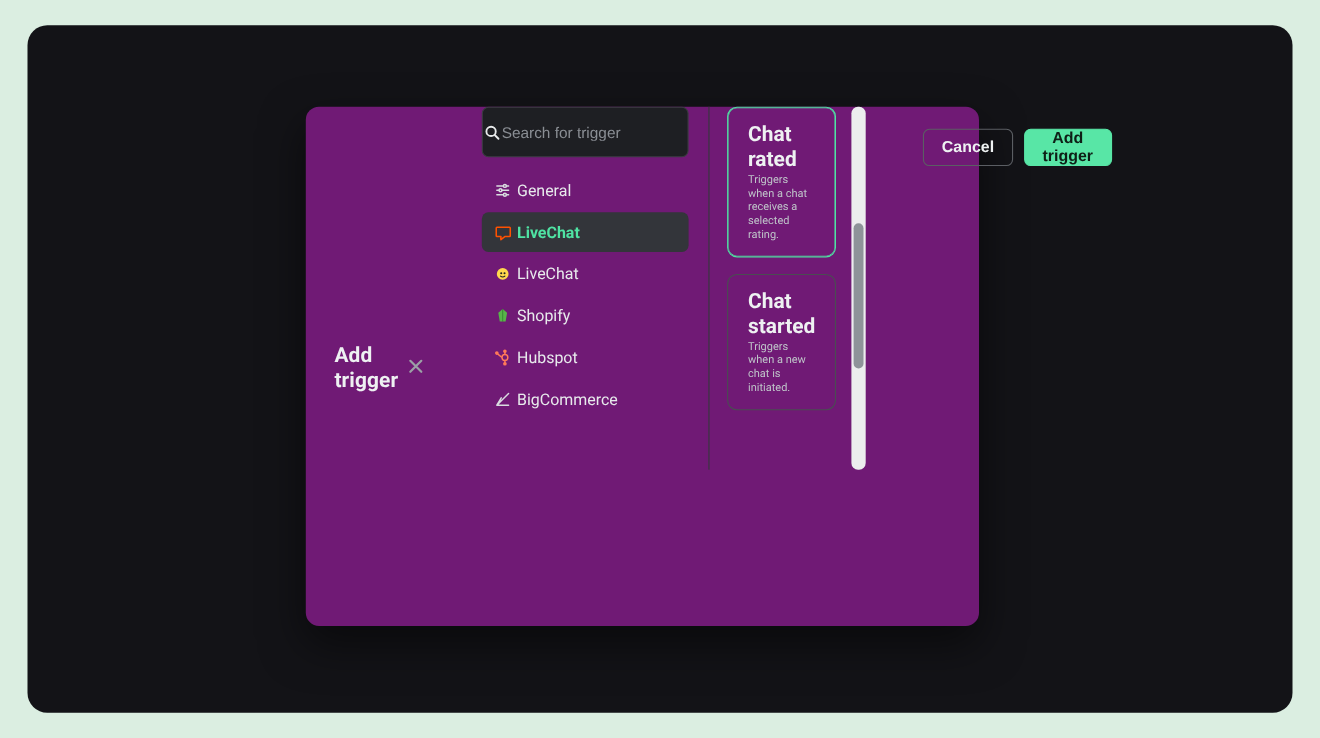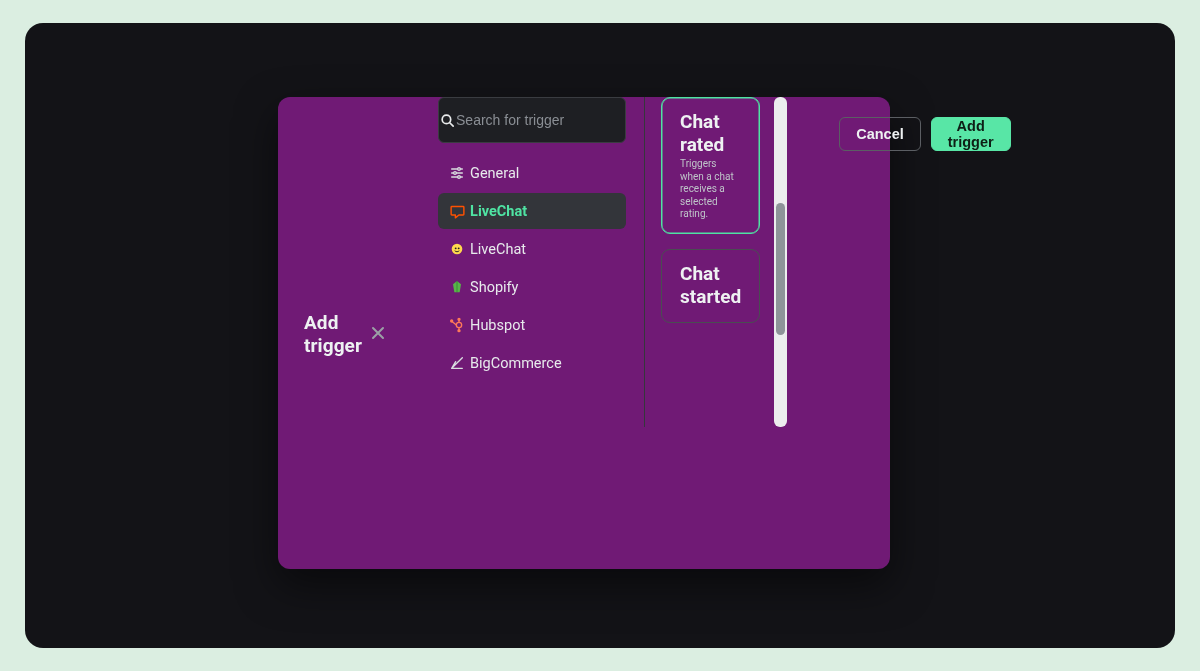--- a/index.html
+++ b/index.html
@@ -302,20 +302,21 @@
       <div class="right">
         <div class="trigger-list">
 
           <div class="trigger-card selected">
             <div class="trigger-title">Chat rated</div>
             <div class="trigger-desc">Triggers when a chat receives a selected rating.</div>
           </div>
 
           <div class="trigger-card">
             <div class="trigger-title">Chat started</div>
+            <div class="trigger-desc">Triggers when a new chat is initiated.</div>
           </div>
 
 
 
         </div>
 
         <div class="scrollbar">
           <div class="scroll-thumb"></div>
         </div>
       </div>

